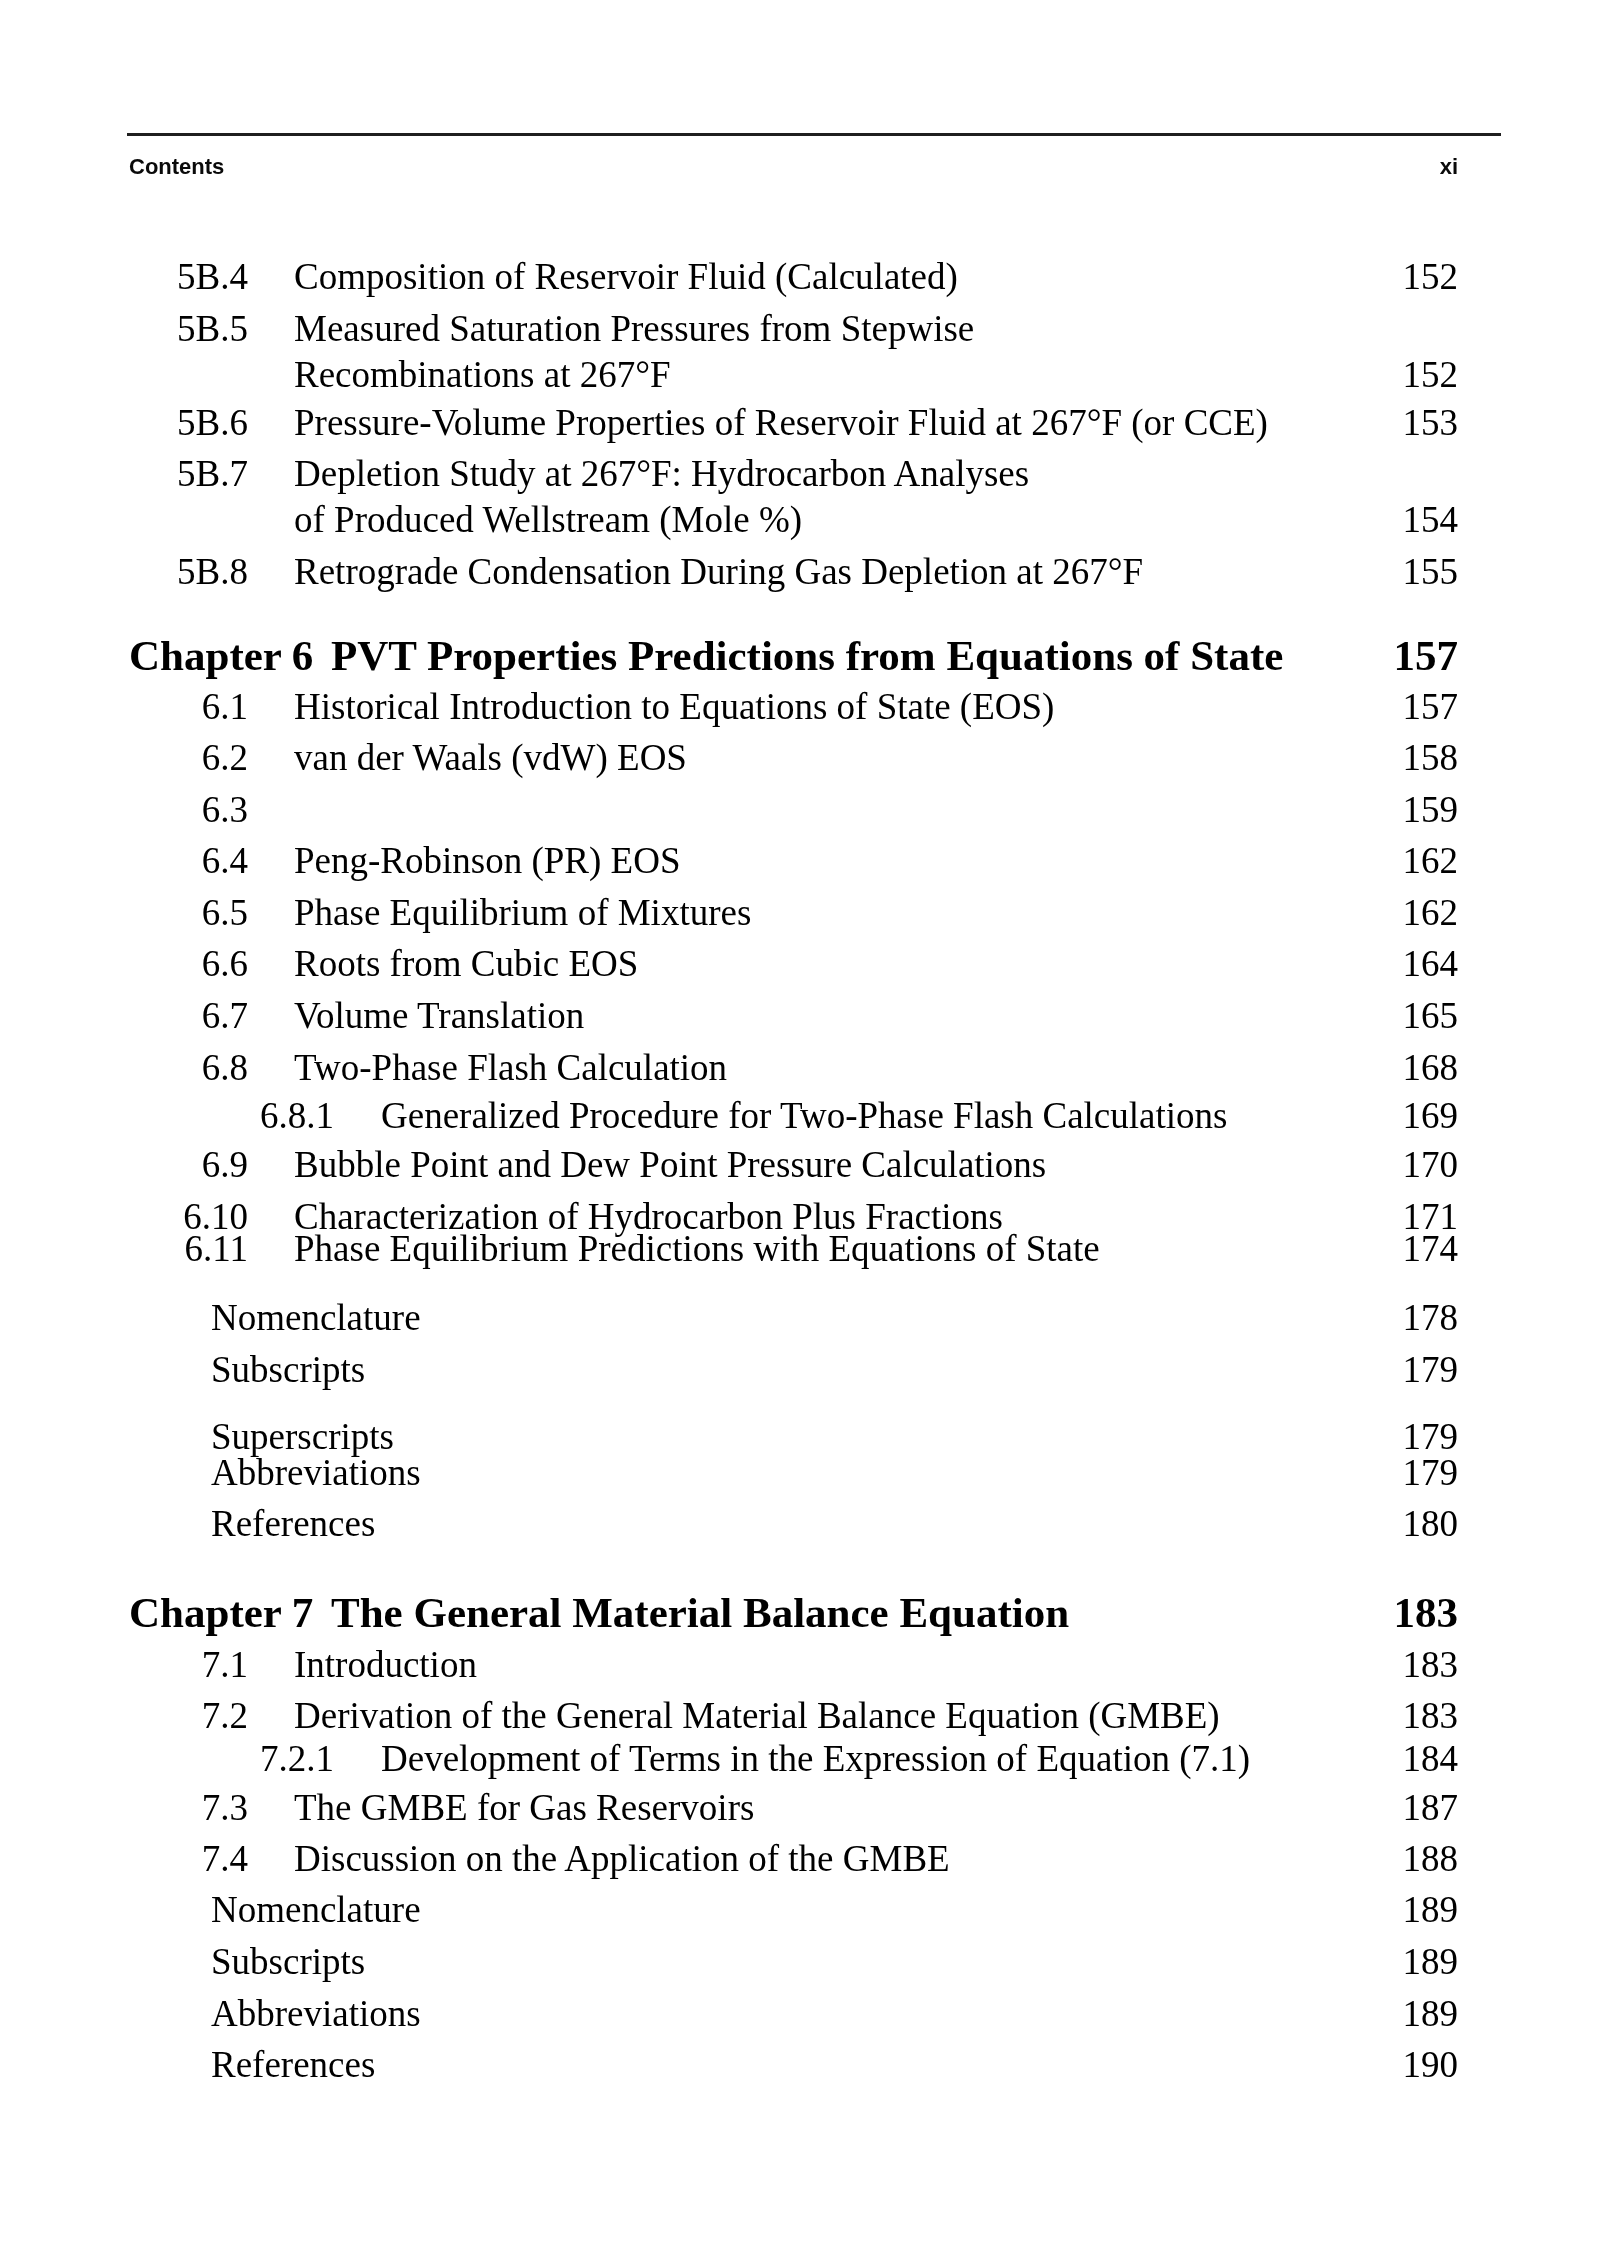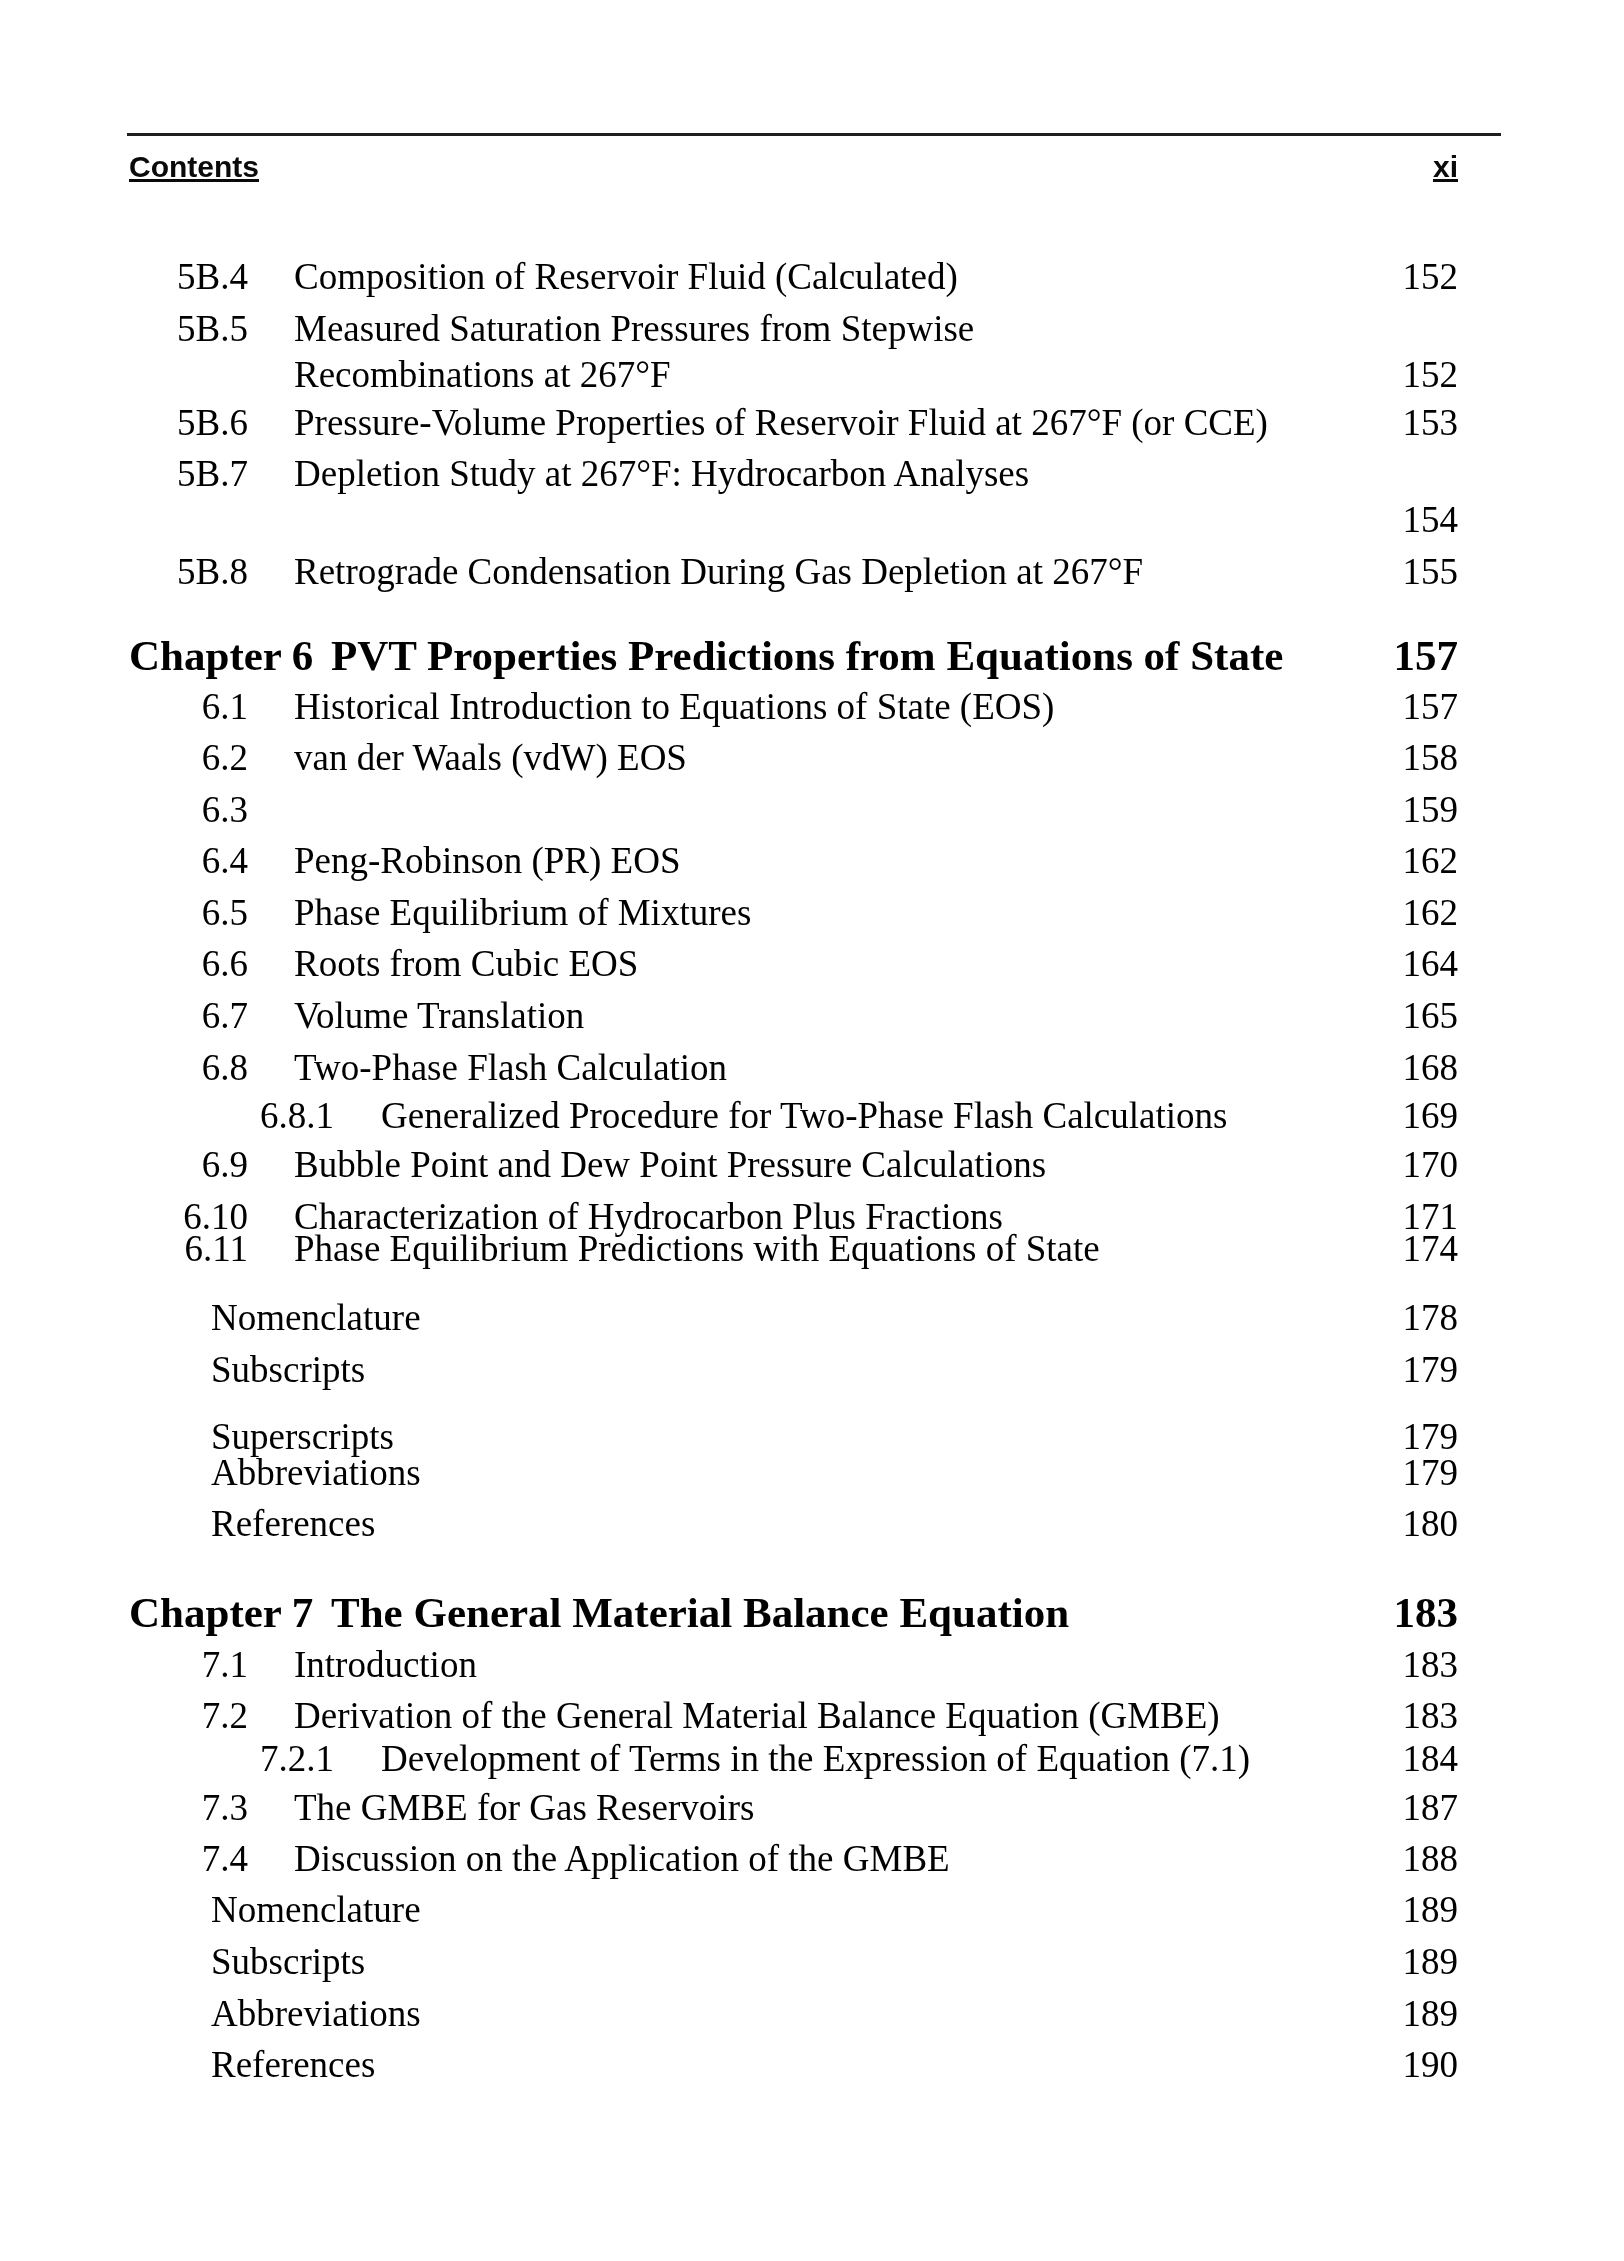--- a/index.html
+++ b/index.html
@@ -18,25 +18,24 @@
     top: 133px;
     width: 1374px;
     height: 2.5px;
     background: #1f1f1f;
   }
   .hdr {
     position: absolute;
     top: 150px;
     font-family: "Liberation Sans", sans-serif;
     font-weight: bold;
-    font-size: 30px;
+    font-size: 22px;
     line-height: 34px;
     color: #0a0a0a;
     white-space: nowrap;
-    text-decoration: underline;
   }
   .hdr-title { left: 129px; }
   .hdr-page { left: 129px; width: 1329px; text-align: right; }
 
   .row {
     position: absolute;
     left: 129px;
     width: 1329px;
     height: 52px;
     line-height: 52px;
@@ -92,20 +91,21 @@
       <div class="row entry" style="top: 397px;">
         <span class="num">5B.6</span>
         <span class="title">Pressure-Volume Properties of Reservoir Fluid at 267°F (or CCE)</span>
         <span class="pg">153</span>
       </div>
       <div class="row entry" style="top: 448px;">
         <span class="num">5B.7</span>
         <span class="title">Depletion Study at 267°F: Hydrocarbon Analyses</span>
       </div>
       <div class="row cont" style="top: 494px;">
+        <span class="title">of Produced Wellstream (Mole %)</span>
         <span class="pg">154</span>
       </div>
       <div class="row entry" style="top: 546px;">
         <span class="num">5B.8</span>
         <span class="title">Retrograde Condensation During Gas Depletion at 267°F</span>
         <span class="pg">155</span>
       </div>
       <div class="row chapter" style="top: 630px;">
         <span class="num">Chapter 6</span>
         <span class="title">PVT Properties Predictions from Equations of State</span>

